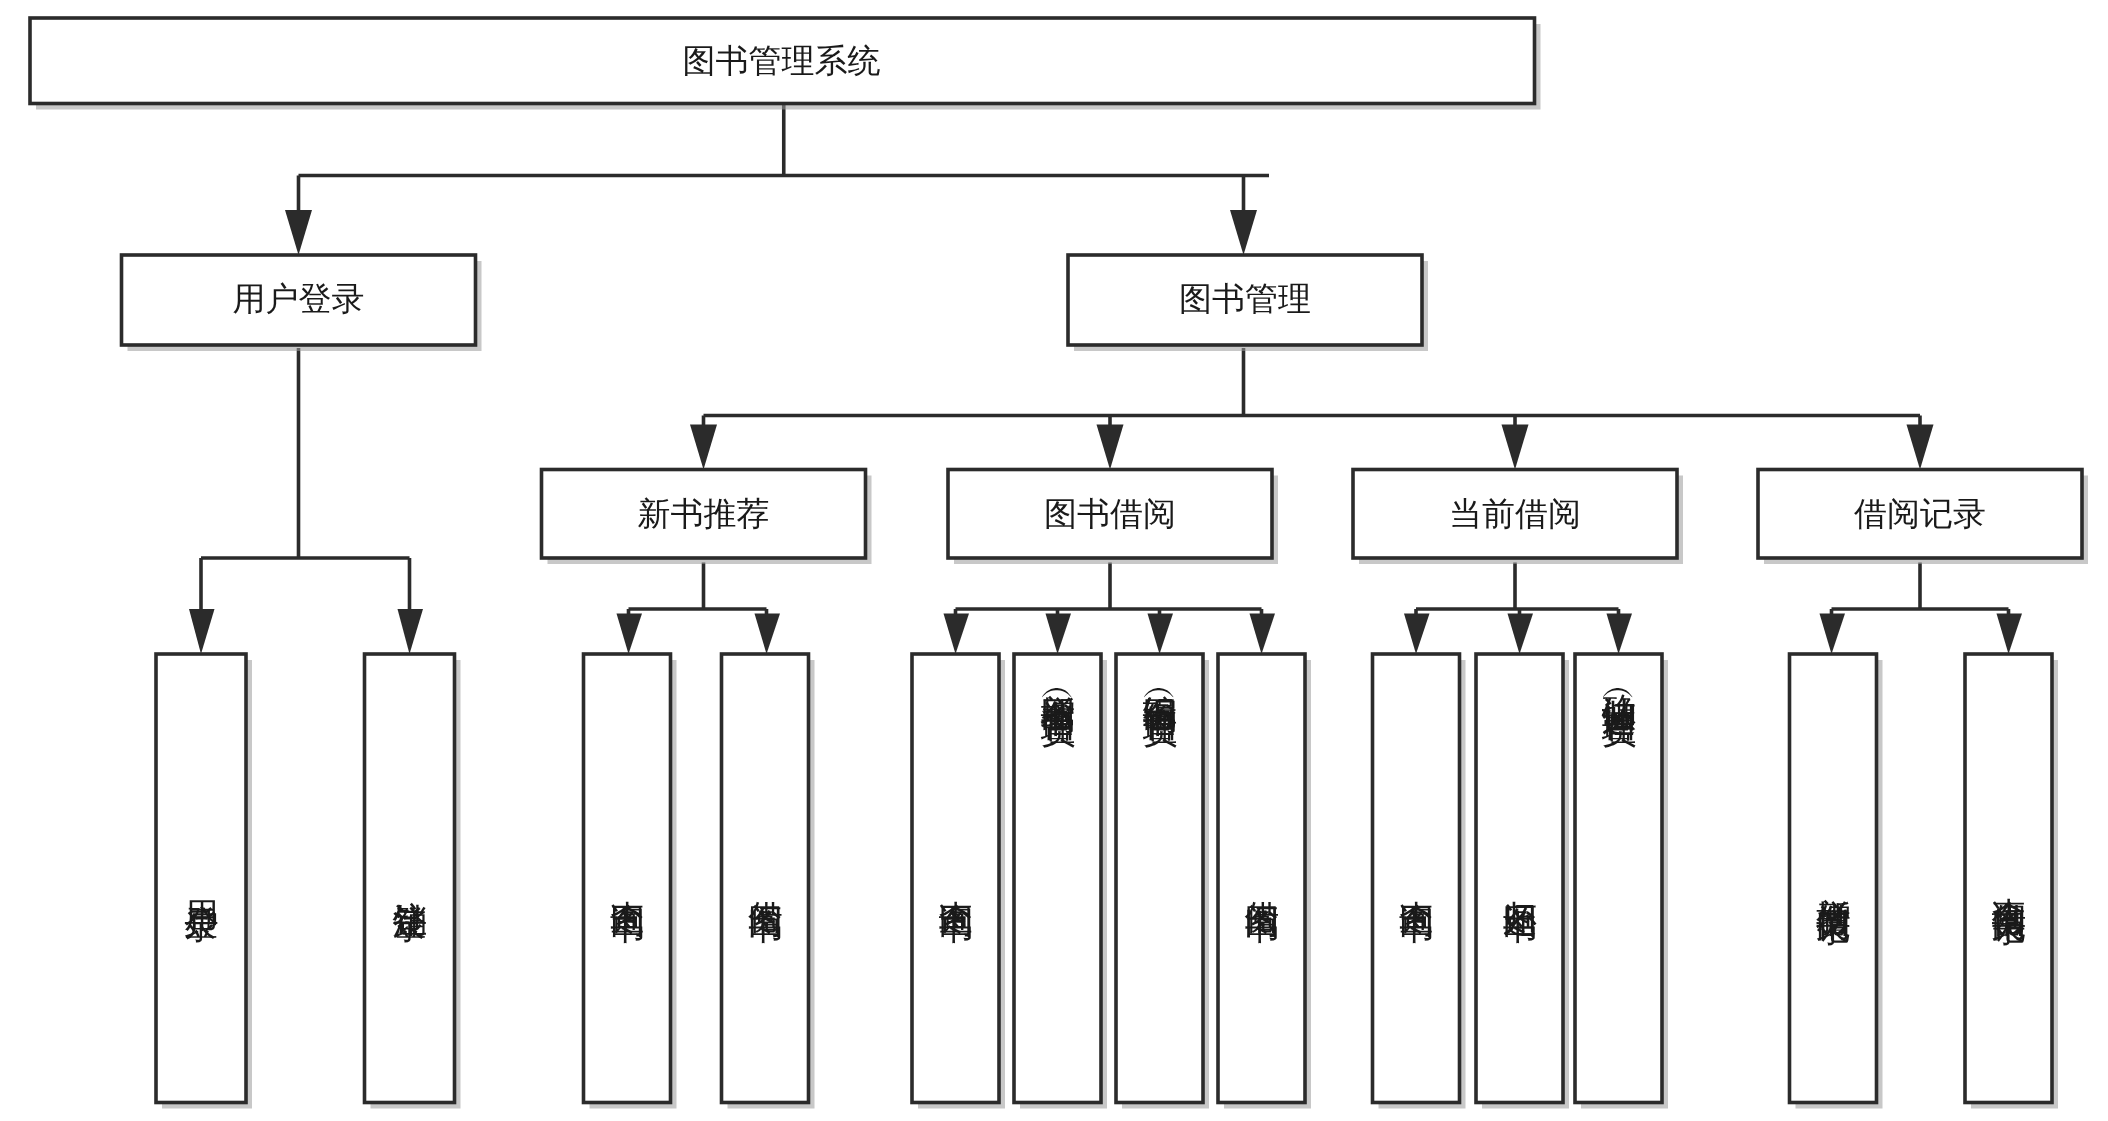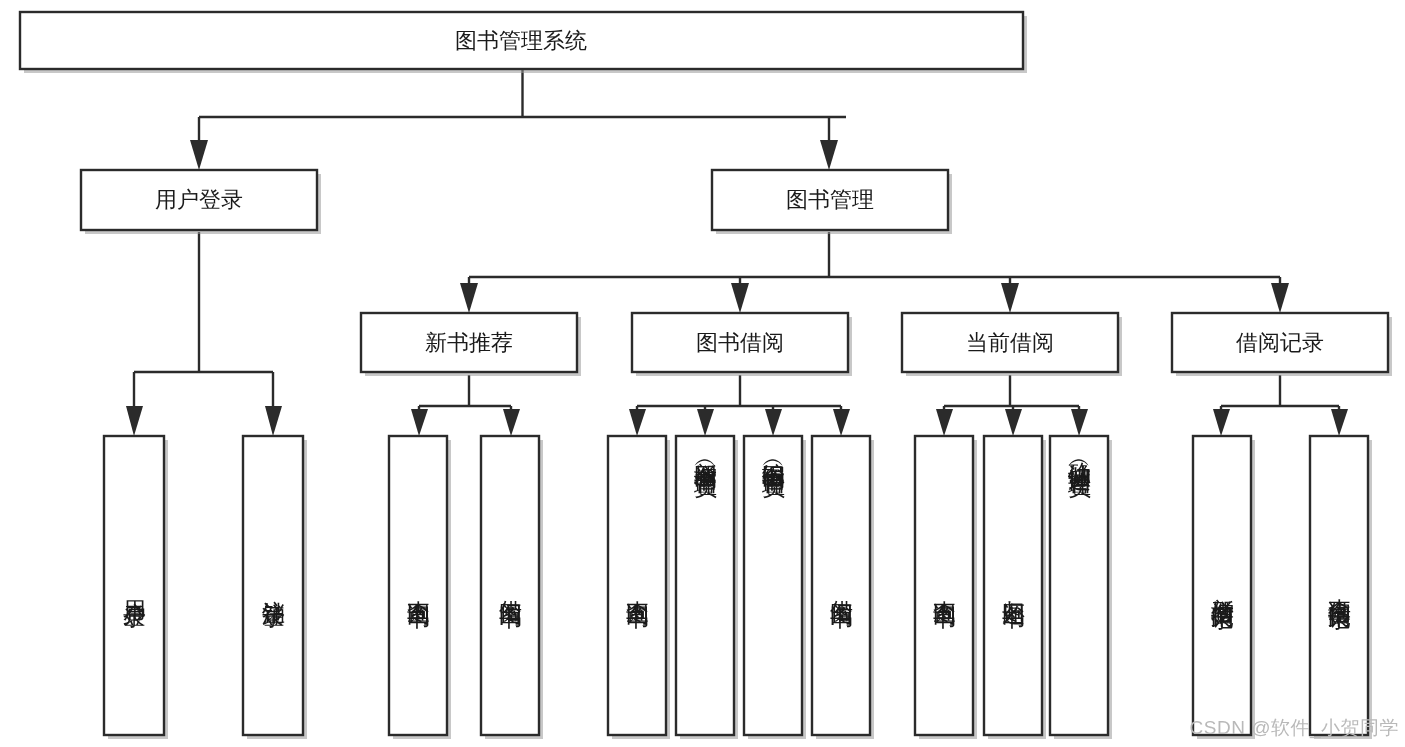--- a/index.html
+++ b/index.html
@@ -280,14 +280,13 @@
   <div class="leaf-label-wrap" style="left:1050px; top:436px; width:58px; height:299px; align-items:flex-start;">
     <span class="leaf-label" style="margin-top:8px;">确认归还（管理员）</span>
   </div>
   <div class="leaf-label-wrap" style="left:1193px; top:436px; width:58px; height:299px;">
     <span class="leaf-label">新增借阅记录</span>
   </div>
   <div class="leaf-label-wrap" style="left:1310px; top:436px; width:58px; height:299px;">
     <span class="leaf-label">查询借阅记录</span>
   </div>
 
-  <div class="watermark">CSDN @软件_小贺同学</div>
 </div>
 
 </body></html>

